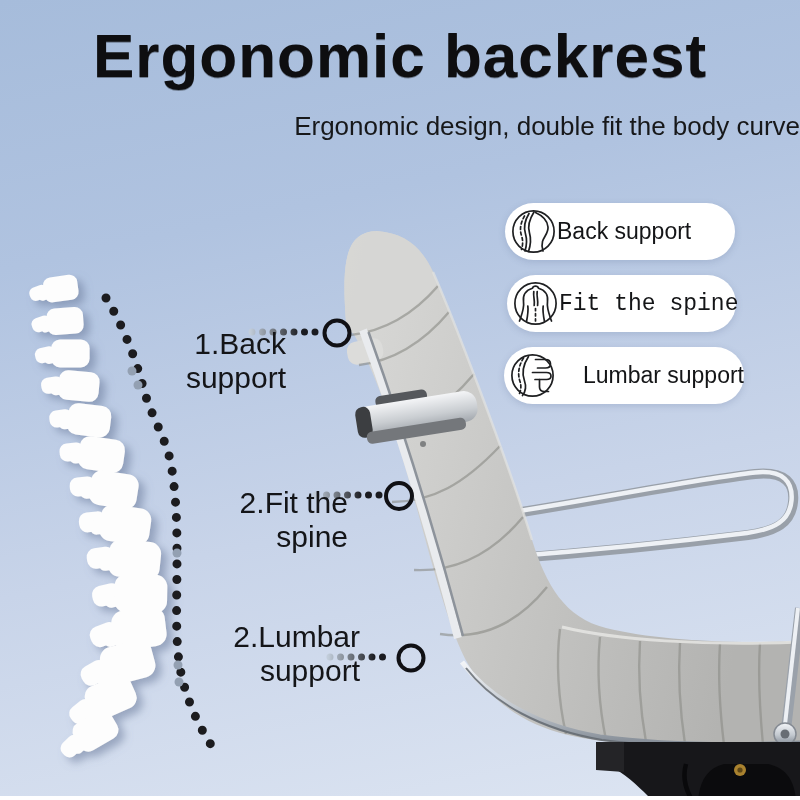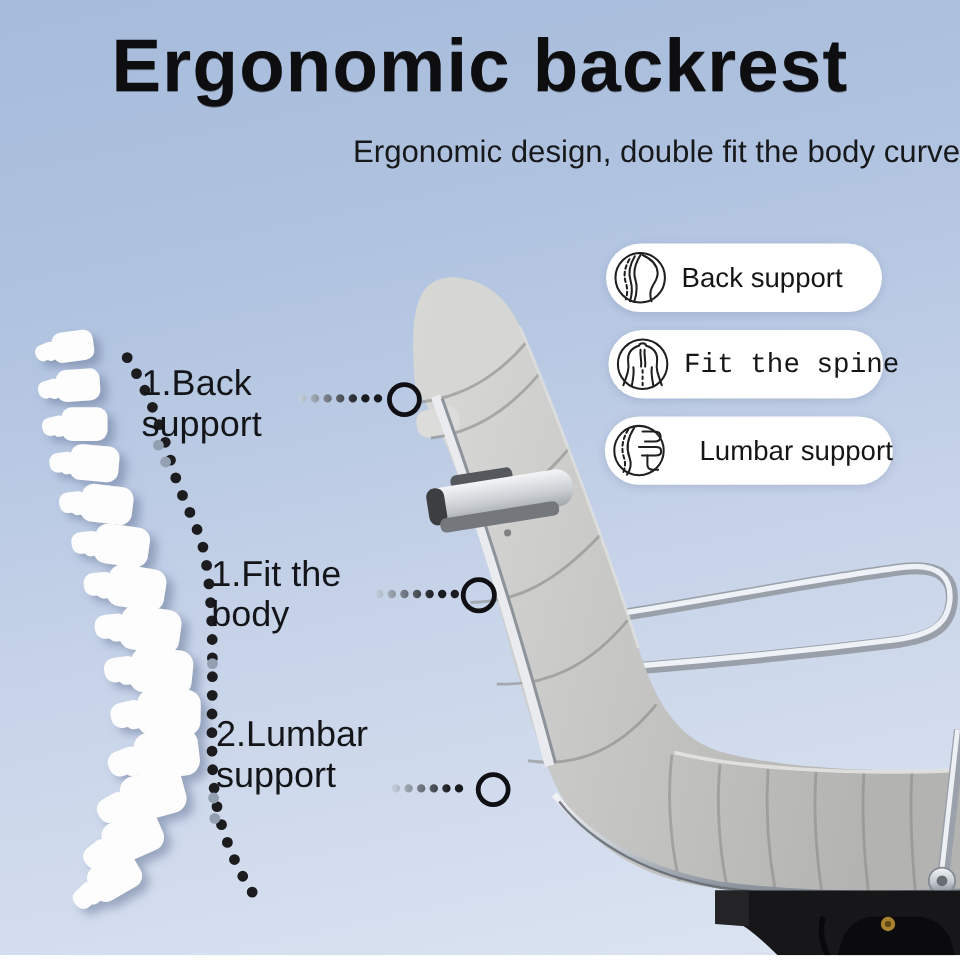--- a/index.html
+++ b/index.html
@@ -12,28 +12,28 @@
   .title{
     position:absolute;left:0;top:20px;width:800px;text-align:center;
     font-size:62px;font-weight:800;letter-spacing:1px;color:#0e0e10;
     text-shadow:0 1px 0 rgba(0,0,0,.35);
   }
   .subtitle{
     position:absolute;left:0;top:110px;width:800px;text-align:right;
     font-size:26px;line-height:1.28;color:#17181a;font-weight:400;
   }
   .callout{
-    position:absolute;text-align:left;font-size:30px;line-height:1.12;color:#141518;
+    position:absolute;text-align:right;font-size:30px;line-height:1.12;color:#141518;margin-top:24px;
   }
   .co1{left:118px;top:303px;width:168px;}
   .co2{left:176px;top:462px;width:172px;}
   .co3{left:180px;top:596px;width:180px;}
   .pill{
     position:absolute;height:57px;background:#ffffff;border-radius:30px;
-    display:flex;align-items:center;gap:11px;
+    display:flex;align-items:center;
     box-shadow:0 2px 7px rgba(80,100,140,.22);
   }
   .p1{left:505px;top:203px;width:230px;}
   .p2{left:507px;top:275px;width:229px;font-family:Liberation Mono, monospace;}
   .p3{left:504px;top:347px;width:240px;justify-content:space-between;}
   .pill .ic{width:47px;height:47px;margin-left:5px;flex:0 0 auto;}
   .pill .lbl{font-size:23px;color:#141517;white-space:nowrap;}
   .ic svg{display:block;}
   .ic path,.ic circle{fill:none;stroke:#1e1f21;stroke-width:1.7;stroke-linecap:round;stroke-linejoin:round;}
 </style>
@@ -204,22 +204,22 @@
 
   <div class="subtitle">
     <div>Ergonomic design, double fit the body curve</div>
   </div>
 
   <div class="callout co1">
     <div>1.Back</div>
     <div>support</div>
   </div>
   <div class="callout co2">
-    <div>1.Fit the</div>
-    <div>body</div>
+    <div>2.Fit the</div>
+    <div>spine</div>
   </div>
   <div class="callout co3">
     <div>2.Lumbar</div>
     <div>support</div>
   </div>
 
   <div class="pill p1">
     <span class="ic">
       <svg viewBox="0 0 47 47" width="47" height="47">
         <circle cx="23.5" cy="23.5" r="20.6"></circle>

